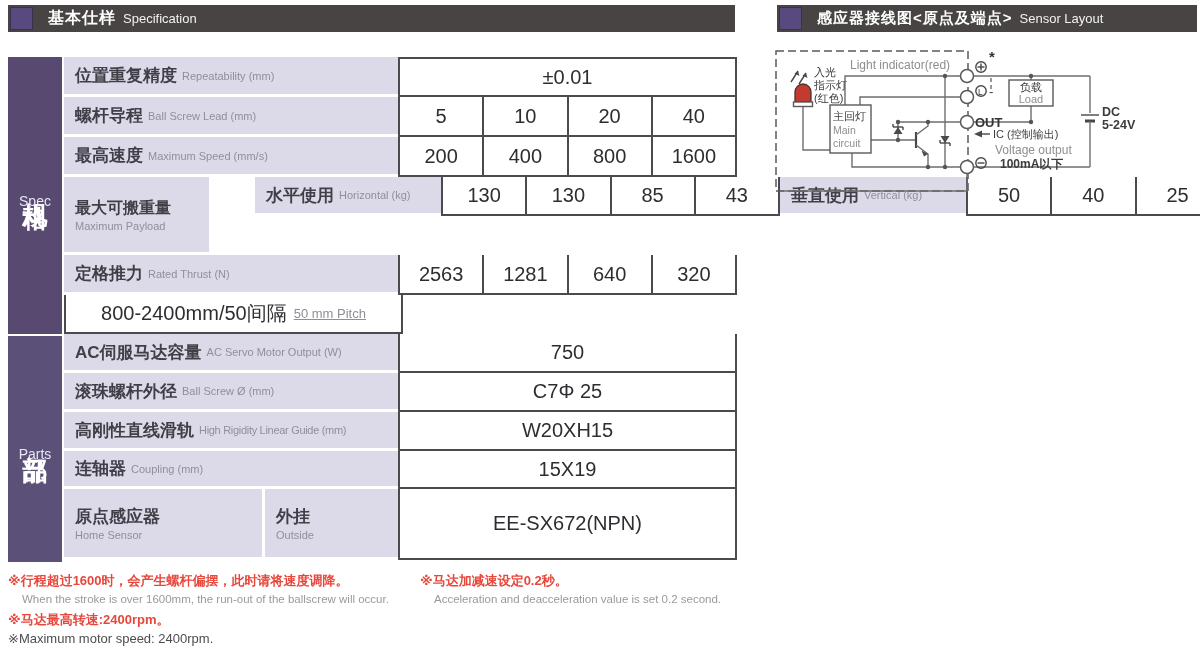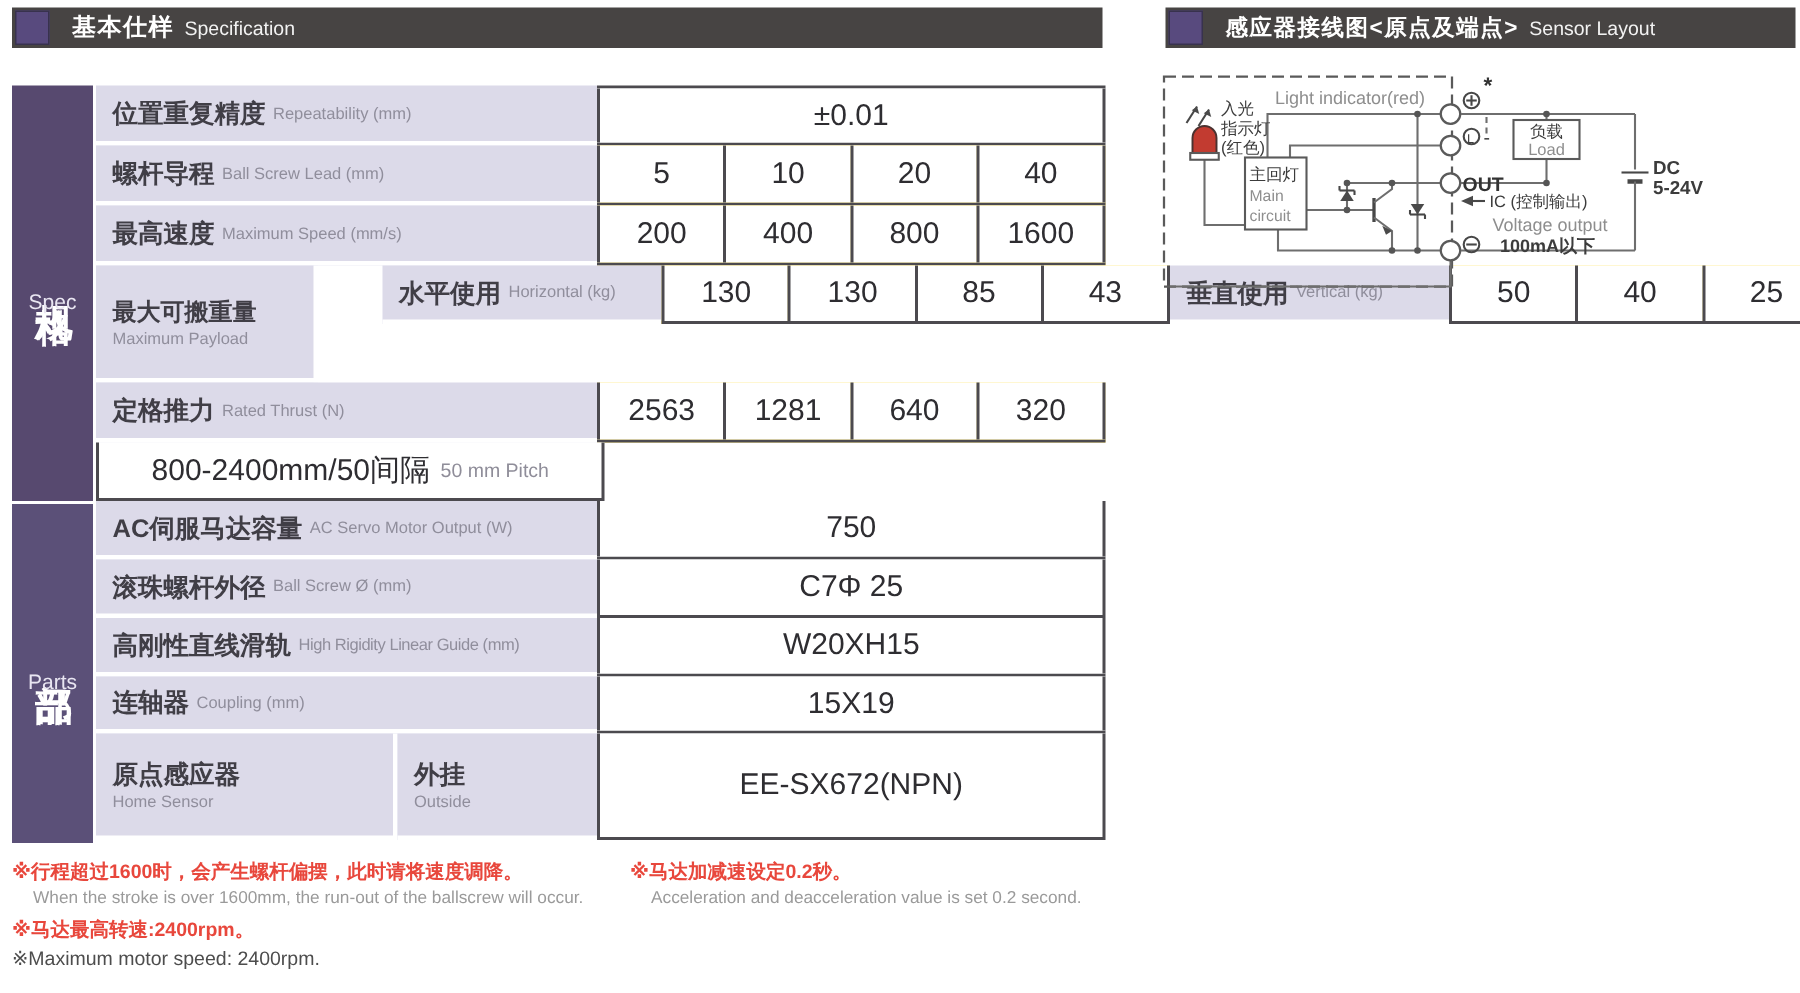--- a/index.html
+++ b/index.html
@@ -24,25 +24,25 @@
 
   .main { display:flex; flex-direction:column; }
   .row { display:flex; }
   .lbl { background:#dcdae9; border-bottom:3px solid #fff; display:flex; align-items:center; padding-left:11px; gap:5px; overflow:hidden; white-space:nowrap; }
   .lbl .cn { font-size:17px; font-weight:bold; color:#403e46; }
   .lbl .en { font-size:11px; color:#908e9c; }
   .lbl.stack { flex-direction:column; align-items:flex-start; justify-content:center; gap:1px; }
   .lbl.w-full { width:334px; }
   .divR { border-right:3px solid #fff; }
 
-  .vals { display:flex; width:339px; border-bottom:2px solid #4c4a4f; background:#fde047; }
+  .vals { display:flex; width:339px; border-bottom:2px solid #4c4a4f; background:#84cc16; }
   .vcell { flex:1; border-left:2px solid #4c4a4f; display:flex; align-items:center; justify-content:center; font-size:20px; color:#2e2d31; background:#fff; gap:7px; }
   .vcell:last-child { border-right:2px solid #4c4a4f; }
   .vals.topline { border-top:2px solid #4c4a4f; }
-  .vsub { font-size:13px; color:#8f8d99; }
+  .vsub { font-size:13px; color:#8f8d99;text-decoration:underline; }
 
   .subcol { display:flex; flex-direction:row;padding-left:43px; }
   .subrow { display:flex; }
 
   
   .notes-left { position:absolute; left:8px; top:572px; width:400px; }
   .notes-right { position:absolute; left:420px; top:572px; width:330px; }
   .note-red { color:#e8473c; font-size:13px; font-weight:bold; line-height:1.35; margin-bottom:2px; }
   .note-gray { color:#9a9a9a; font-size:11.5px; line-height:1.3; margin-left:14px; }
   .note-dark { color:#4d4d4d; font-size:13px; margin-top:2px; }

